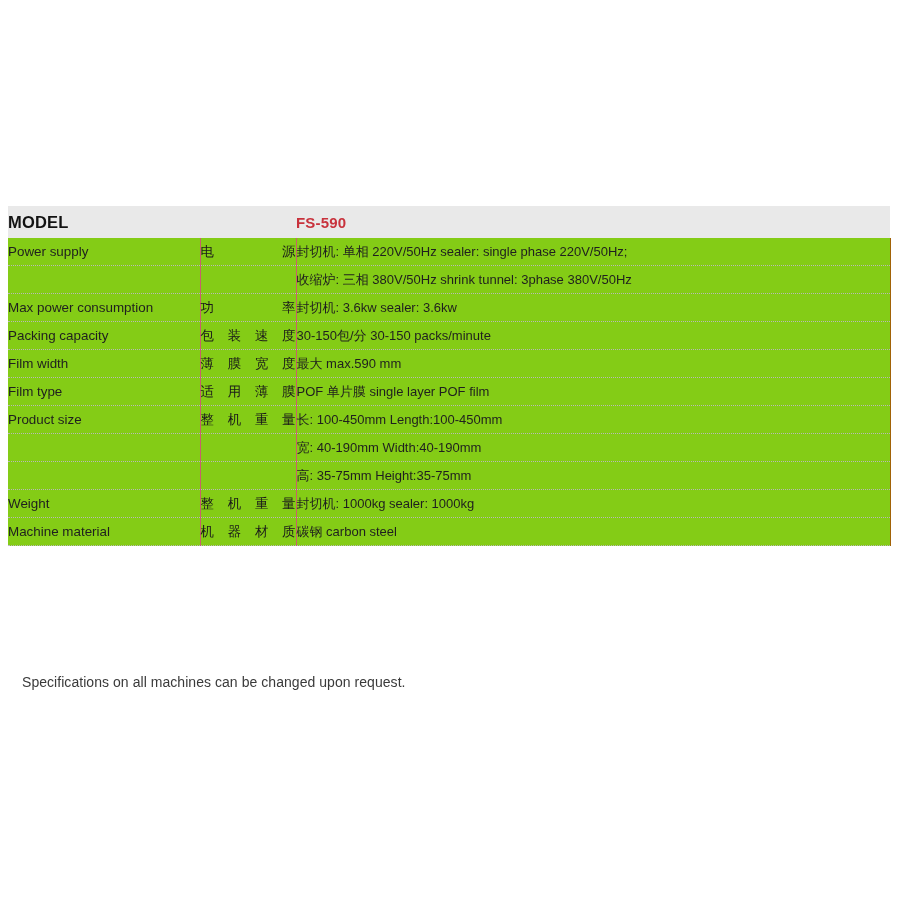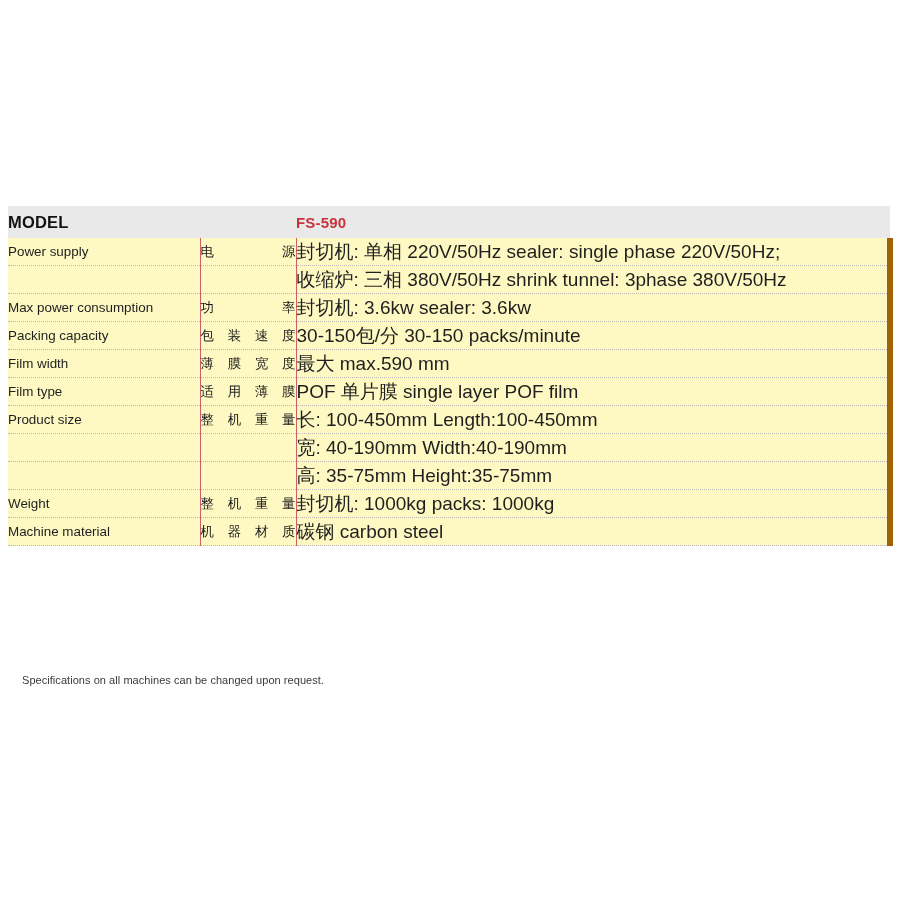--- a/index.html
+++ b/index.html
@@ -62,21 +62,21 @@
     color: #c8323c;
     padding-left: 11px;
   }
 
   
   tr.data-row td {
     height: 27px;
     padding: 0;
     border-bottom: 1px dotted #b9b9b9;
     vertical-align: middle;
-    background: #fef9c3;
+    background: #84cc16;
   }
   tr.data-row:first-of-type td { border-top: 0; }
 
   td.cell-en {
     padding-left: 14px;
     font-size: 13.4px;
     color: #1f1f1f;
     white-space: nowrap;
   }
   td.cell-cn {
@@ -87,35 +87,35 @@
     padding: 0 9px;
   }
   td.cell-cn .cn-inner {
     display: block;
     text-align: justify;
     text-align-last: justify;
     font-family: Liberation Mono, monospace;
   }
   td.cell-val {
     padding-left: 11px;
-    font-size: 19px;
+    font-size: 13px;
     color: #1f1f1f;
     white-space: nowrap;
-    border-right: 6px solid #a16207;
+    border-right: 1px solid #a16207;
   }
 
   
   .notes {
     position: absolute;
     left: 22px;
     top: 674px;
     width: 600px;
   }
   .note-en {
-    font-size: 11px;
+    font-size: 14px;
     color: #3a3a3a;
     letter-spacing: 0.05px;
     margin-bottom: 5px;
     white-space: nowrap;
   }
   .note-cn {
     font-size: 11.2px;
     color: #2b2b2b;
     font-weight: bold;
     font-family: "DejaVu Sans", "Liberation Sans", sans-serif;
@@ -201,21 +201,21 @@
             <td class="cell-cn">
               <span class="cn-inner"></span>
             </td>
             <td class="cell-val">高: 35-75mm    Height:35-75mm</td>
           </tr>
           <tr class="data-row">
             <td class="cell-en">Weight</td>
             <td class="cell-cn">
               <span class="cn-inner">整机重量</span>
             </td>
-            <td class="cell-val">封切机: 1000kg   packs: 1000kg</td>
+            <td class="cell-val">封切机: 1000kg   sealer: 1000kg</td>
           </tr>
           <tr class="data-row">
             <td class="cell-en">Machine material</td>
             <td class="cell-cn">
               <span class="cn-inner">机器材质</span>
             </td>
             <td class="cell-val">碳钢 carbon steel</td>
           </tr>
         </tbody>
     </table>

